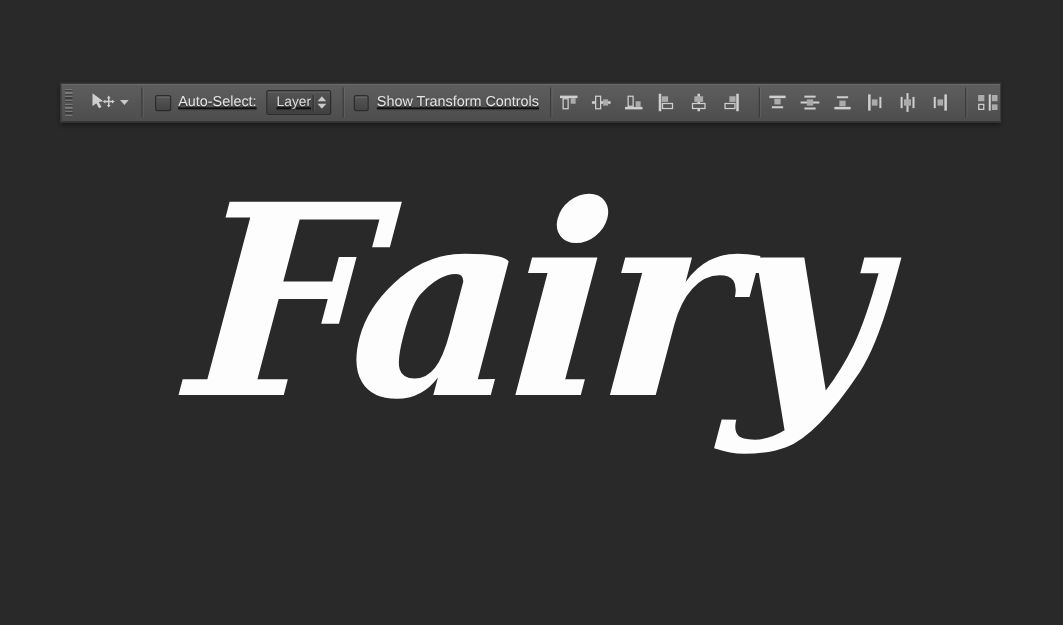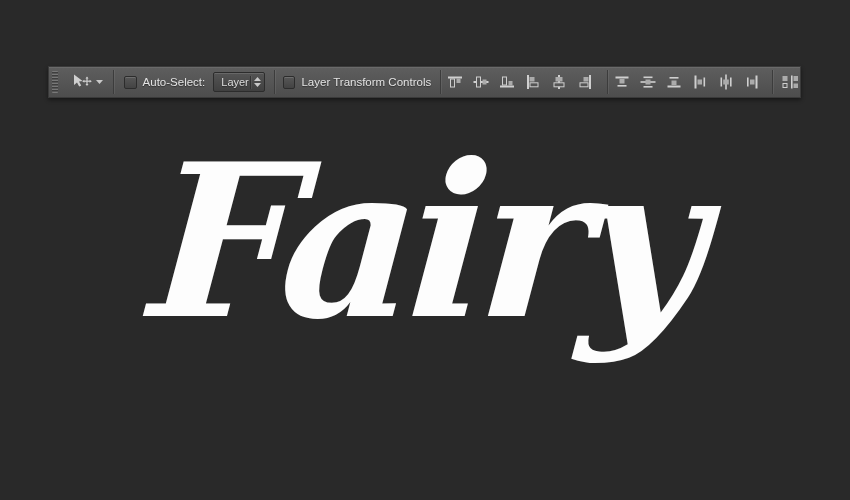--- a/index.html
+++ b/index.html
@@ -15,20 +15,21 @@
   .options-bar{
     position:absolute;
     left:48px;top:66px;
     width:753px;height:32px;
     background:linear-gradient(#5e5e5e,#4d4d4d);
     border:1px solid #3a3a3a;
     box-sizing:border-box;
     box-shadow:inset 0 1px 0 rgba(255,255,255,.08), 0 2px 4px rgba(0,0,0,.45);
     display:flex;
     align-items:center;
+    text-decoration:underline;
   }
   .grip{
     width:7px;height:22px;
     margin-left:3px;
     background:repeating-linear-gradient(
       to bottom,
       #787878 0px,#787878 1px,
       #3e3e3e 1px,#3e3e3e 2px,
       #565656 2px,#565656 3px);
     border-radius:1px;
@@ -160,21 +161,21 @@
       <svg width="7" height="10" viewBox="0 0 7 10" fill="#c9c9c9">
         <polygon points="3.5,0 7,4 0,4"></polygon>
         <polygon points="0,6 7,6 3.5,10"></polygon>
       </svg>
     </span>
   </div>
 
   <div class="sep s2"></div>
 
   <span class="checkbox cb2"></span>
-  <span class="bar-label">Layer Transform Controls</span>
+  <span class="bar-label">Show Transform Controls</span>
 
   <div class="sep s3"></div>
 
   <button class="icon-btn first">
     <svg width="16" height="16" viewBox="0 0 16 16">
       <rect x="1" y="2.5" width="14" height="2" fill="#cfcfcf"></rect>
       <rect x="3.5" y="5" width="4" height="8" fill="none" stroke="#cfcfcf"></rect>
       <rect x="9.5" y="4.5" width="4" height="4.5" fill="#ababab"></rect>
     </svg>
   </button>

